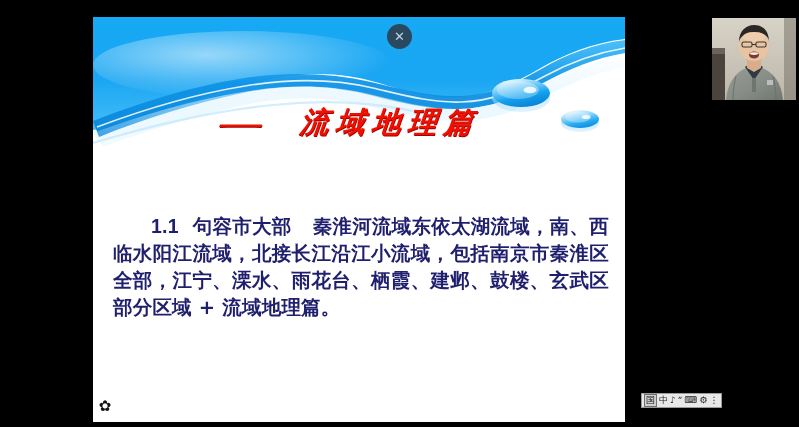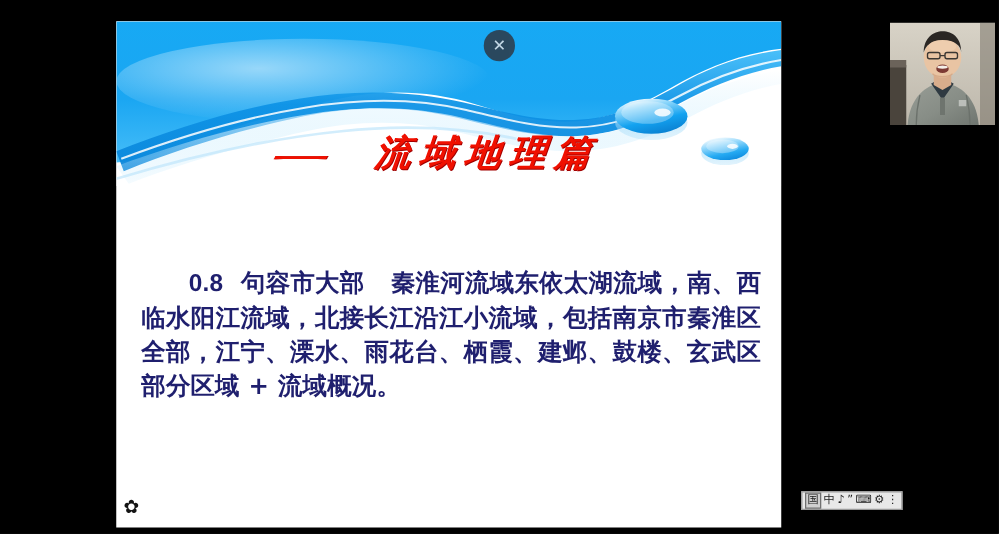--- a/index.html
+++ b/index.html
@@ -270,21 +270,21 @@
           <ellipse cx="493" cy="100" rx="4.2" ry="2.1" fill="#ffffff" opacity="0.85"></ellipse>
         </g>
       </svg>
     </div>
 
     <div id="slide-title">
       <span class="title-seg" id="title-numeral">一</span>
       <span class="title-seg" id="title-main">流域地理篇</span>
     </div>
 
-    <div id="slide-body"><span class="indent"></span><span id="body-heading-num">0.8</span>&nbsp;&nbsp;<span>句容市大部</span>&nbsp;&nbsp;&nbsp;<span>秦淮河流域东依太湖流域，南、西临水阳江流域，北接长江沿江小流域，包括南京市秦淮区全部，江宁、溧水、雨花台、栖霞、建邺、鼓楼、玄武区部分区域 + 流域概况。</span></div>
+    <div id="slide-body"><span class="indent"></span><span id="body-heading-num">1.1</span>&nbsp;&nbsp;<span>句容市大部</span>&nbsp;&nbsp;&nbsp;<span>秦淮河流域东依太湖流域，南、西临水阳江流域，北接长江沿江小流域，包括南京市秦淮区全部，江宁、溧水、雨花台、栖霞、建邺、鼓楼、玄武区部分区域 + 流域地理篇。</span></div>
 
     <div id="slide-logo">✿</div>
   </div>
 
   <div id="close-button">✕</div>
 
   <div id="webcam-pip">
     <svg viewBox="0 0 84 82" preserveAspectRatio="none" xmlns="http://www.w3.org/2000/svg">
       <defs>
         <linearGradient id="wallGrad" x1="0" y1="0" x2="0" y2="1">

